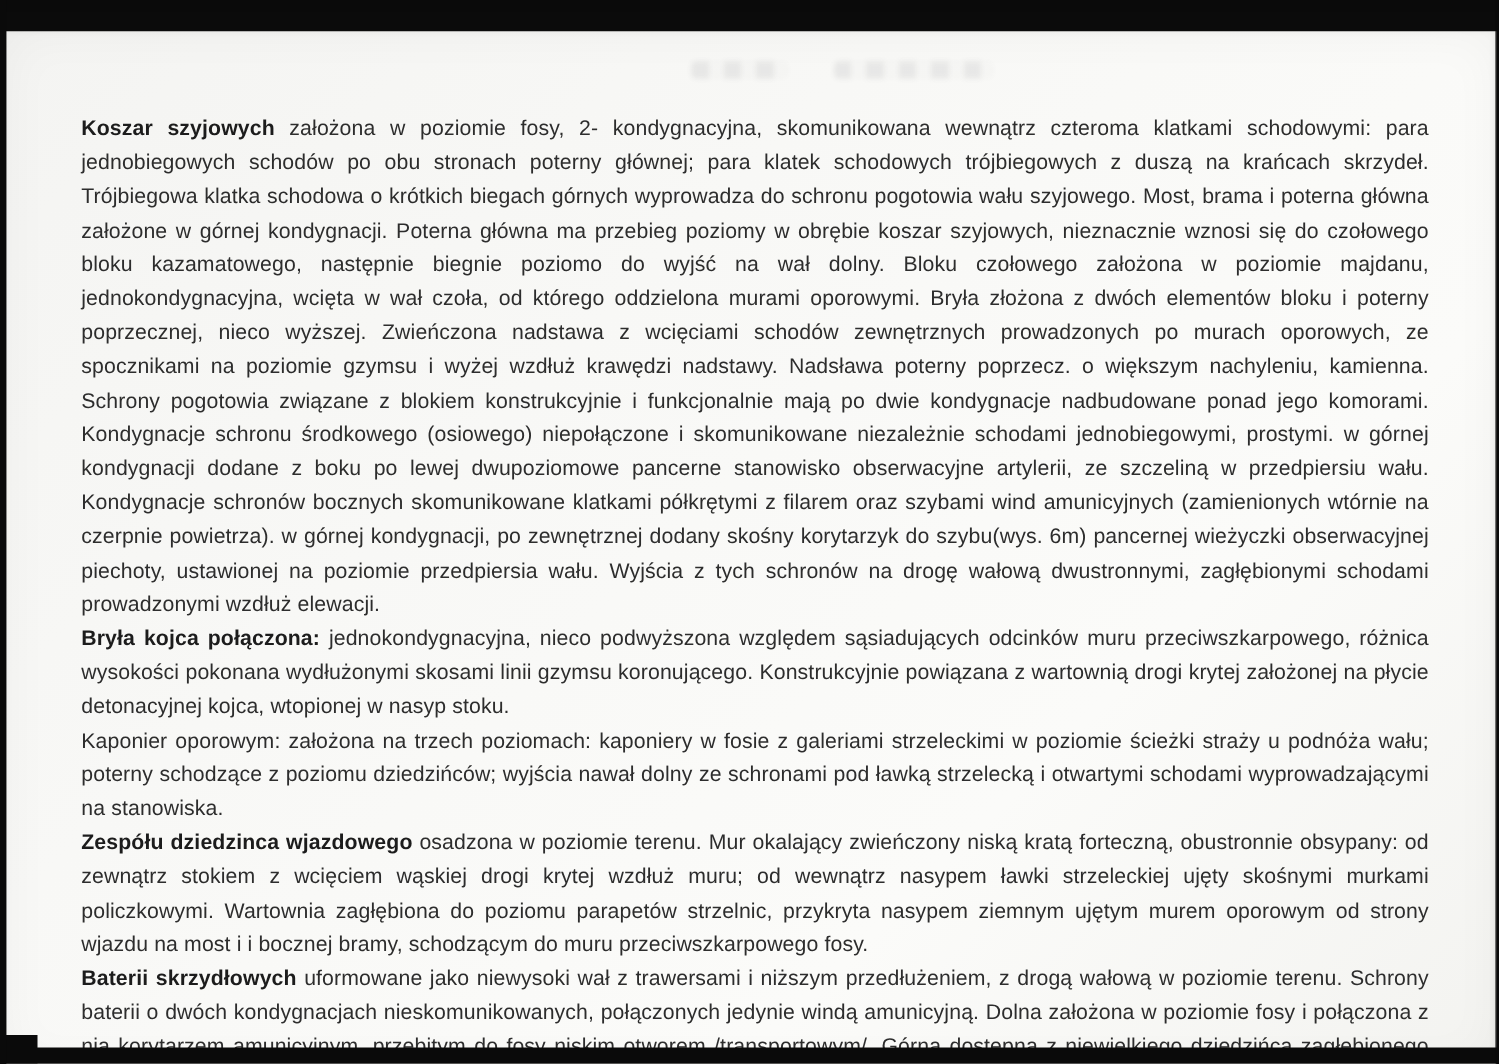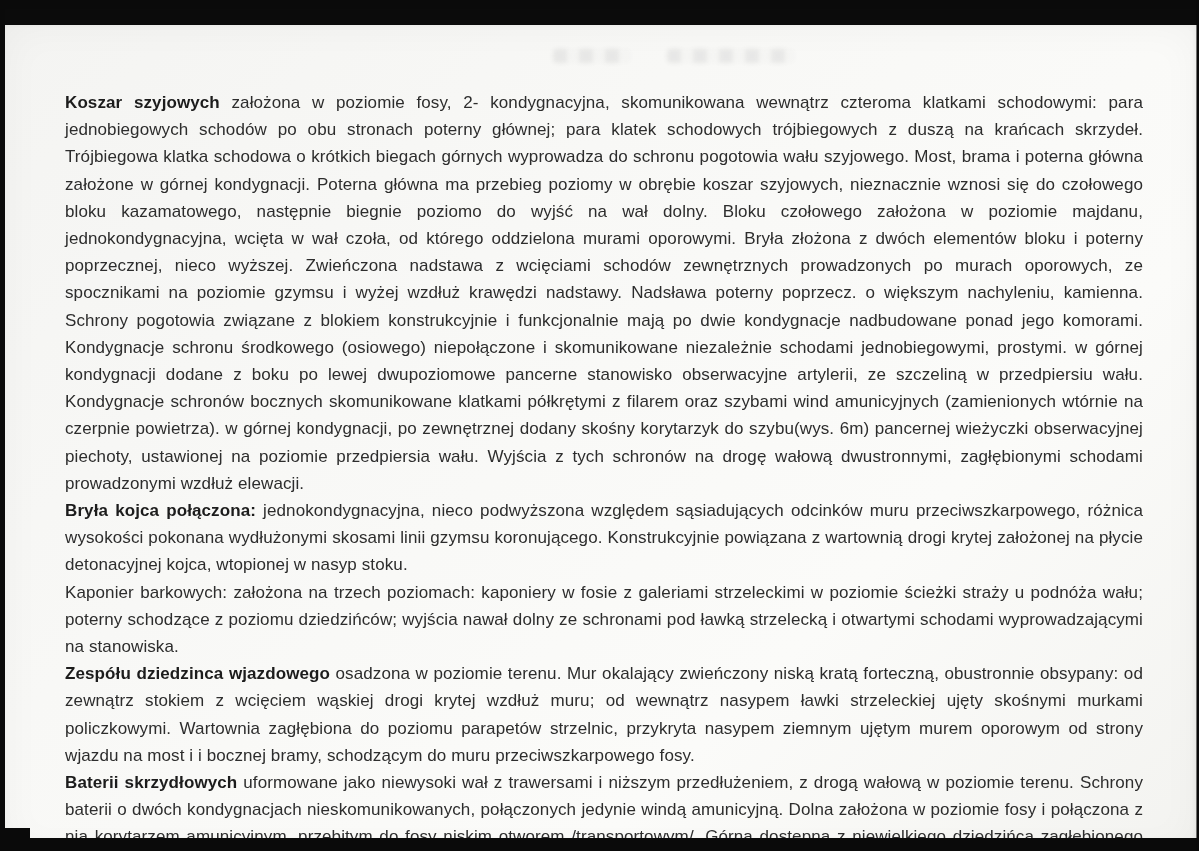--- a/index.html
+++ b/index.html
@@ -72,21 +72,21 @@
 
   <div class="paper">
     <div class="smudge smudge-a"></div>
     <div class="smudge smudge-b"></div>
 
     <div class="text-column">
       <p><span class="lead-bold">Koszar szyjowych</span><span> założona w poziomie fosy, 2- kondygnacyjna, skomunikowana wewnątrz czteroma klatkami schodowymi: para jednobiegowych schodów po obu stronach poterny głównej; para klatek schodowych trójbiegowych z duszą na krańcach skrzydeł. Trójbiegowa klatka schodowa o krótkich biegach górnych wyprowadza do schronu pogotowia wału szyjowego. Most, brama i poterna główna założone w górnej kondygnacji. Poterna główna ma przebieg poziomy w obrębie koszar szyjowych, nieznacznie wznosi się do czołowego bloku kazamatowego, następnie biegnie poziomo do wyjść na wał dolny. Bloku czołowego założona w poziomie majdanu, jednokondygnacyjna, wcięta w wał czoła, od którego oddzielona murami oporowymi. Bryła złożona z dwóch elementów bloku i poterny poprzecznej, nieco wyższej. Zwieńczona nadstawa z wcięciami schodów zewnętrznych prowadzonych po murach oporowych, ze spocznikami na poziomie gzymsu i wyżej wzdłuż krawędzi nadstawy. Nadsława poterny poprzecz. o większym nachyleniu, kamienna. Schrony pogotowia związane z blokiem konstrukcyjnie i funkcjonalnie mają po dwie kondygnacje nadbudowane ponad jego komorami. Kondygnacje schronu środkowego (osiowego) niepołączone i skomunikowane niezależnie schodami jednobiegowymi, prostymi. w górnej kondygnacji dodane z boku po lewej dwupoziomowe pancerne stanowisko obserwacyjne artylerii, ze szczeliną w przedpiersiu wału. Kondygnacje schronów bocznych skomunikowane klatkami półkrętymi z filarem oraz szybami wind amunicyjnych (zamienionych wtórnie na czerpnie powietrza). w górnej kondygnacji, po zewnętrznej dodany skośny korytarzyk do szybu(wys. 6m) pancernej wieżyczki obserwacyjnej piechoty, ustawionej na poziomie przedpiersia wału. Wyjścia z tych schronów na drogę wałową dwustronnymi, zagłębionymi schodami prowadzonymi wzdłuż elewacji.</span></p>
 
       <p><span class="lead-bold">Bryła kojca połączona:</span><span> jednokondygnacyjna, nieco podwyższona względem sąsiadujących odcinków muru przeciwszkarpowego, różnica wysokości pokonana wydłużonymi skosami linii gzymsu koronującego. Konstrukcyjnie powiązana z wartownią drogi krytej założonej na płycie detonacyjnej kojca, wtopionej w nasyp stoku.</span></p>
 
-      <p><span class="lead-regular">Kaponier barkowych:</span><span> założona na trzech poziomach: kaponiery w fosie z galeriami strzeleckimi w poziomie ścieżki straży u podnóża wału; poterny schodzące z poziomu dziedzińców; wyjścia nawał dolny ze schronami pod ławką strzelecką i otwartymi schodami wyprowadzającymi na stanowiska.</span></p>
+      <p><span class="lead-regular">Kaponier oporowym:</span><span> założona na trzech poziomach: kaponiery w fosie z galeriami strzeleckimi w poziomie ścieżki straży u podnóża wału; poterny schodzące z poziomu dziedzińców; wyjścia nawał dolny ze schronami pod ławką strzelecką i otwartymi schodami wyprowadzającymi na stanowiska.</span></p>
 
       <p><span class="lead-bold">Zespółu dziedzinca wjazdowego</span><span> osadzona w poziomie terenu. Mur okalający zwieńczony niską kratą forteczną, obustronnie obsypany: od zewnątrz stokiem z wcięciem wąskiej drogi krytej wzdłuż muru; od wewnątrz nasypem ławki strzeleckiej ujęty skośnymi murkami policzkowymi. Wartownia zagłębiona do poziomu parapetów strzelnic, przykryta nasypem ziemnym ujętym murem oporowym od strony wjazdu na most i i bocznej bramy, schodzącym do muru przeciwszkarpowego fosy.</span></p>
 
       <p><span class="lead-bold">Baterii skrzydłowych</span><span> uformowane jako niewysoki wał z trawersami i niższym przedłużeniem, z drogą wałową w poziomie terenu. Schrony baterii o dwóch kondygnacjach nieskomunikowanych, połączonych jedynie windą amunicyjną. Dolna założona w poziomie fosy i połączona z nią korytarzem amunicyjnym, przebitym do fosy niskim otworem /transportowym/. Górna dostępna z niewielkiego dziedzińca zagłębionego względem drogi krytej fortu i drogi wałowej baterii.</span></p>
 
     </div>
   </div>
 
   <div class="border-top"></div>
   <div class="border-bottom"></div>

